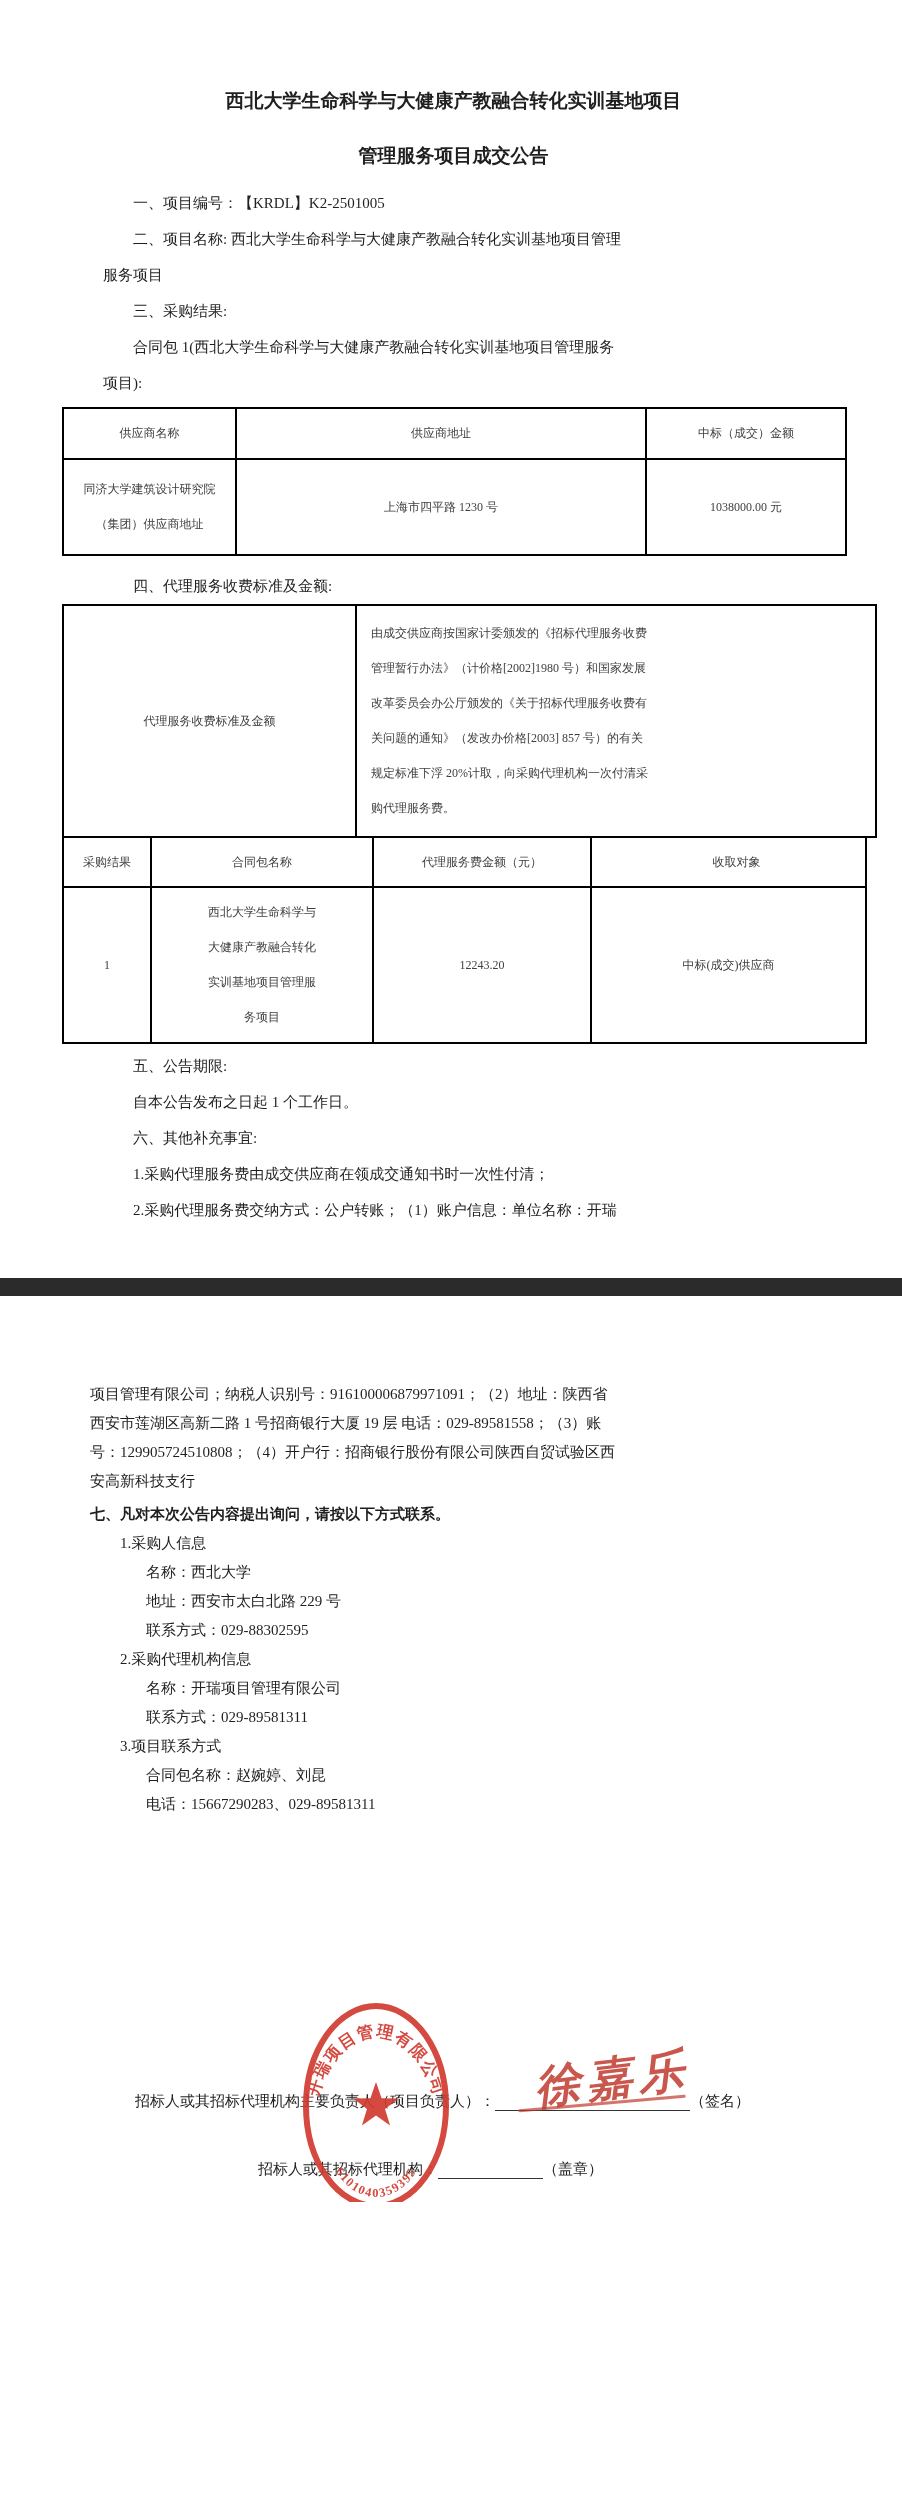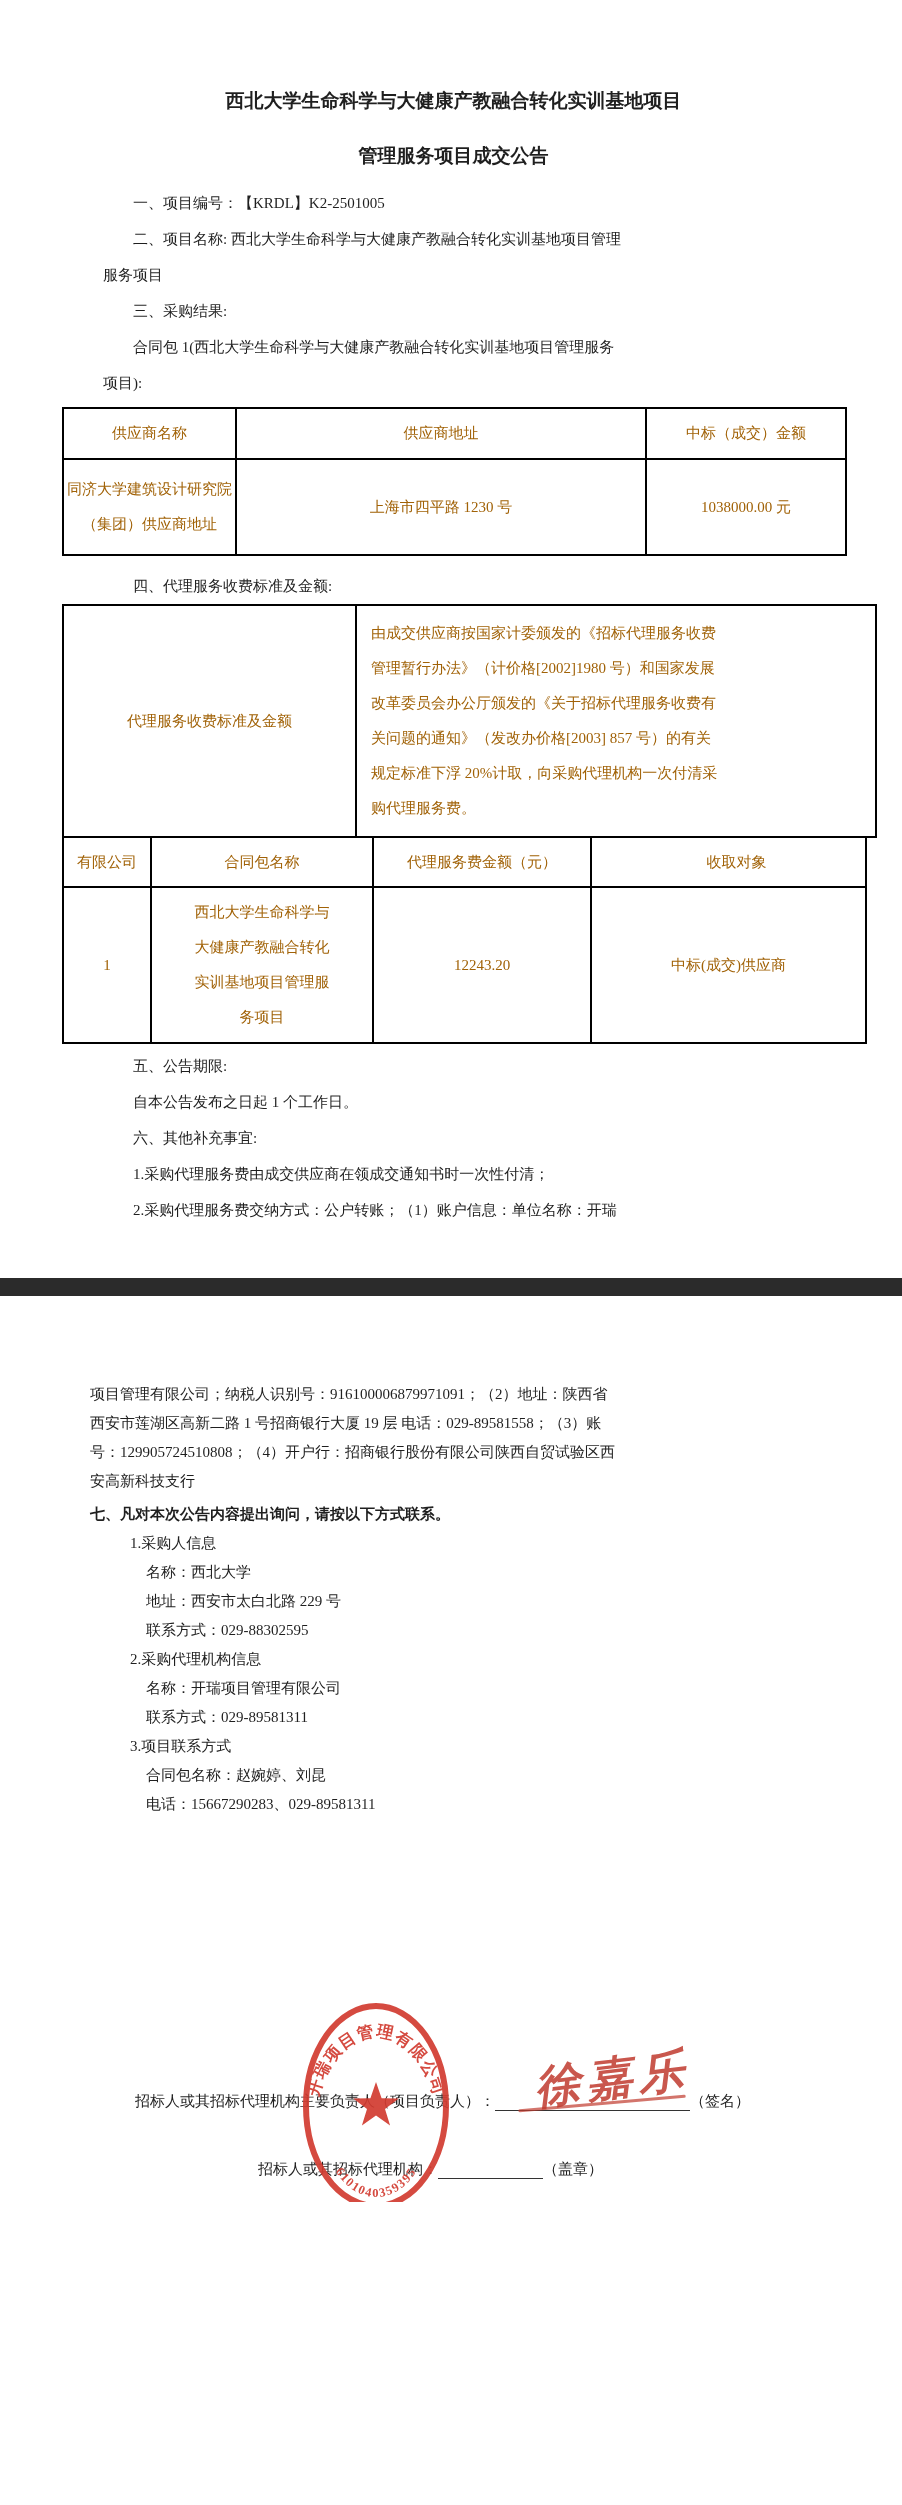--- a/index.html
+++ b/index.html
@@ -11,38 +11,38 @@
   
   .p1{position:absolute;left:62px;top:88px;width:783px;}
   .title{font-size:19px;font-weight:700;text-align:center;line-height:26px;}
   .title+.title{margin-top:29px;}
   .textcol{margin-top:16px;}
   .para{font-size:15px;line-height:36px;margin:0 0 0 41px;}
   .ind{text-indent:2em;}
   .b{font-weight:400;}
   .preline{white-space:pre-line;}
   table{border-collapse:collapse;table-layout:fixed;width:783px;background:#fff;}
-  td{border:2px solid #000;font-size:15px;color:#a16207;margin-left:8px;}
+  td{border:2px solid #000;font-size:12px;color:#404040;margin-left:8px;}
   .t1{margin-top:6px;}
   .t1 td.hd{height:47px;text-align:center;vertical-align:middle;}
   .t1 td.ce{height:92px;text-align:center;vertical-align:middle;line-height:35px;}
   .tA td.lab{width:289px;text-align:center;vertical-align:middle;}
   .tA td.txt{width:490px;text-align:left;vertical-align:middle;padding:10px 14px;line-height:35px;}
   .tB td.hd{height:46px;text-align:center;vertical-align:middle;}
   .tB td.ce{text-align:center;vertical-align:middle;line-height:35px;padding:7px 4px;}
   .tB .c1{width:84px;}.tB .c2{width:218px;}.tB .c3{width:214px;}.tB .c4{width:255px;padding-left:17px;}
   
   .band{position:absolute;left:0;width:902px;background:#2b2b2b;}
   .band.mid{top:1278px;height:18px;}
   .band.bot{top:2487px;height:18px;}
   
   .p2{position:absolute;left:90px;top:1380px;width:695px;font-size:15px;}
   .p2 .cont{white-space:pre-line;line-height:29px;}
   .p2 .s7{margin-top:4px;font-weight:700;line-height:29px;}
-  .p2 .grp{margin-left:40px;line-height:29px;font-family:Liberation Serif, serif;}
+  .p2 .grp{margin-left:30px;line-height:29px;font-family:Liberation Serif, serif;}
   .p2 .det{margin-left:56px;line-height:29px;}
   
   .signrow{position:absolute;font-size:15px;color:#1f1f1f;white-space:nowrap;}
   .signrow.one{left:135px;top:2092px;}
   .signrow.two{left:258px;top:2160px;}
   .uline{display:inline-block;border-bottom:1px solid #333;height:16px;vertical-align:bottom;}
   .uline.w1{width:195px;}
   .uline.w2{width:105px;}
   .stamp{position:absolute;left:300px;top:2000px;width:152px;height:212px;opacity:.92;}
   .handsign{
@@ -105,21 +105,21 @@
 关问题的通知》（发改办价格[2003] 857 号）的有关
 规定标准下浮 20%计取，向采购代理机构一次付清采
 购代理服务费。</td>
       </tr>
     </tbody>
       </table>
 
     <table class="tB" style="margin-top:-2px">
       <tbody>
           <tr>
-        <td class="hd c1">有限公司</td>
+        <td class="hd c1">采购结果</td>
         <td class="hd c2">合同包名称</td>
         <td class="hd c3">代理服务费金额（元）</td>
         <td class="hd c4">收取对象</td>
       </tr>
       <tr>
         <td class="ce c1">1</td>
         <td class="ce c2 preline">西北大学生命科学与
 大健康产教融合转化
 实训基地项目管理服
 务项目</td>

